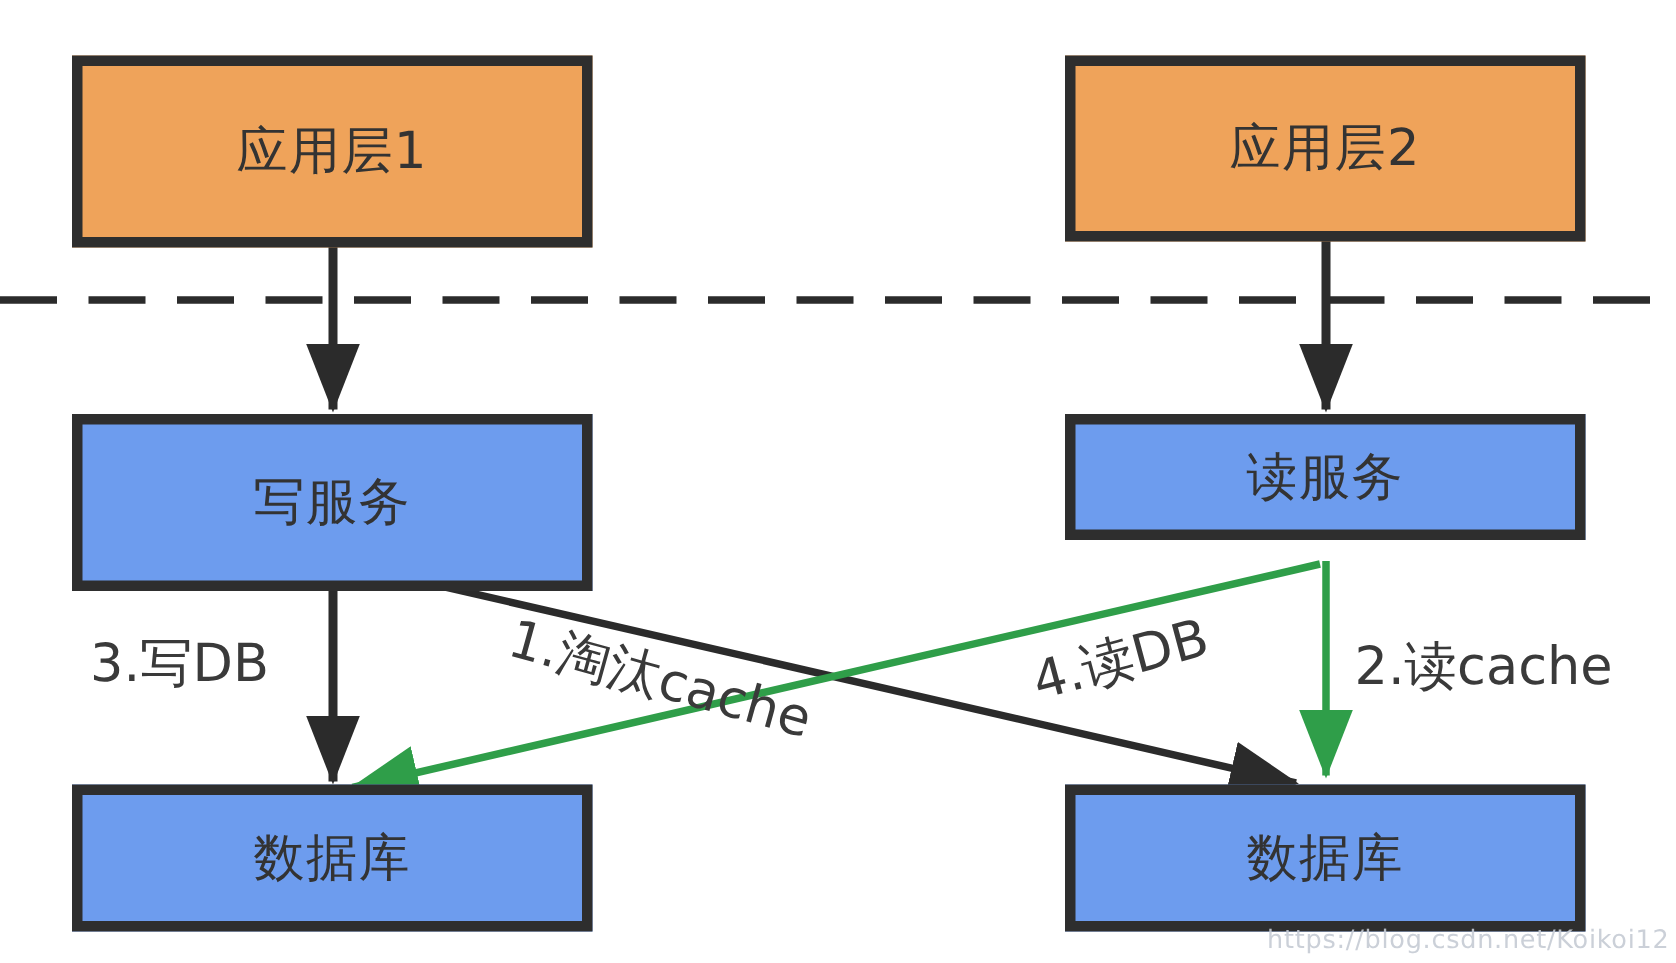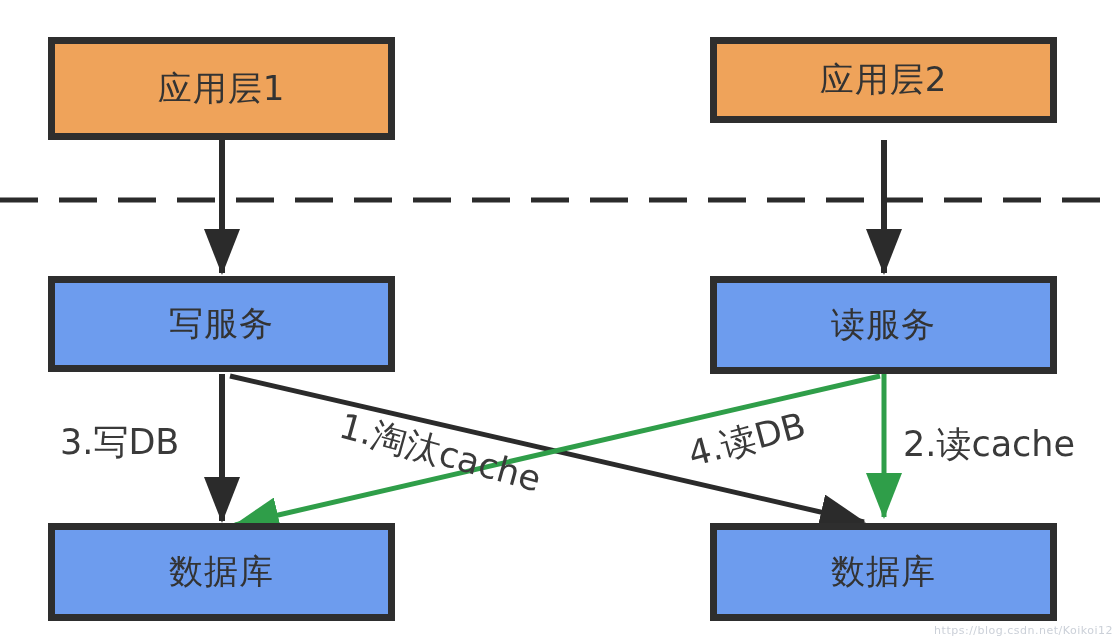--- a/index.html
+++ b/index.html
@@ -8,35 +8,35 @@
     font-family:"DejaVu Sans","Liberation Sans",sans-serif;
   }
   .svg-layer{position:absolute;left:0;top:0;width:1117px;height:642px;}
   .node{
     position:absolute;box-sizing:border-box;border:7px solid #2e2e2e;
     display:flex;align-items:center;justify-content:center;
     font-size:34px;color:#333333;letter-spacing:1px;
   }
   .node-app{background:#efa35a;}
   .node-svc{background:#6d9cee;}
-  .app1{left:48px;top:37px;width:347px;height:103px;text-align:right;}
-  .app2{left:710px;top:37px;width:347px;height:86px;}
-  .write{left:48px;top:276px;width:347px;height:96px;}
-  .read{left:710px;top:276px;width:347px;height:98px;}
+  .app1{left:48px;top:37px;width:347px;height:128px;text-align:right;}
+  .app2{left:710px;top:37px;width:347px;height:124px;}
+  .write{left:48px;top:276px;width:347px;height:118px;}
+  .read{left:710px;top:276px;width:347px;height:84px;}
   .dbl{left:48px;top:523px;width:347px;height:98px;}
   .dbr{left:710px;top:523px;width:347px;height:98px;}
   .edge-label{
     position:absolute;font-size:35px;color:#3a3a3a;white-space:nowrap;
   }
   .lbl-write-db{left:60px;top:419px;}
   .lbl-read-cache{left:903px;top:421px;}
   .lbl-evict{left:440px;top:453px;transform:translate(-50%,-50%) rotate(15.5deg);}
   .lbl-read-db{left:747px;top:440px;transform:translate(-50%,-50%) rotate(-15deg);}
   .watermark{
-    position:absolute;right:4px;bottom:5px;font-size:11px;
+    position:absolute;right:4px;bottom:5px;font-size:17px;
     color:rgba(197,203,212,0.9);letter-spacing:0.5px;
   }
 </style>
 </head>
 <body>
 
 <div class="canvas">
 
   <svg class="svg-layer" viewBox="0 0 1117 642" xmlns="http://www.w3.org/2000/svg">
     <defs>

